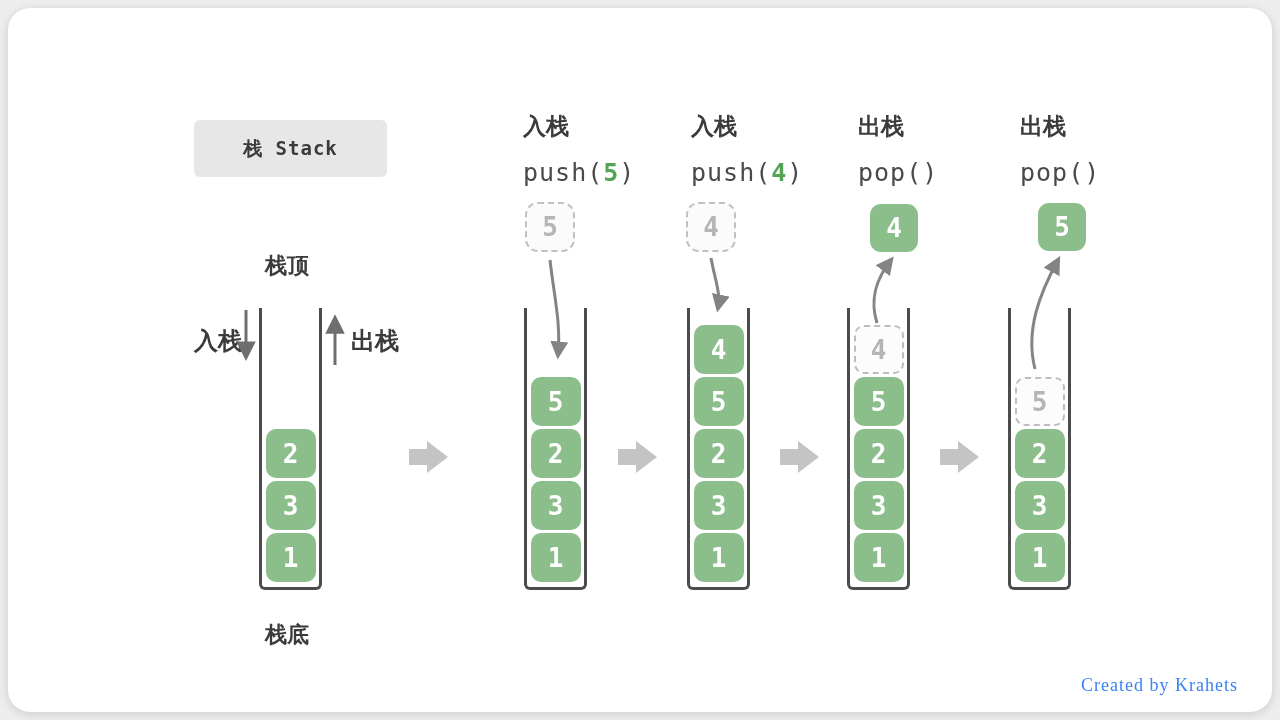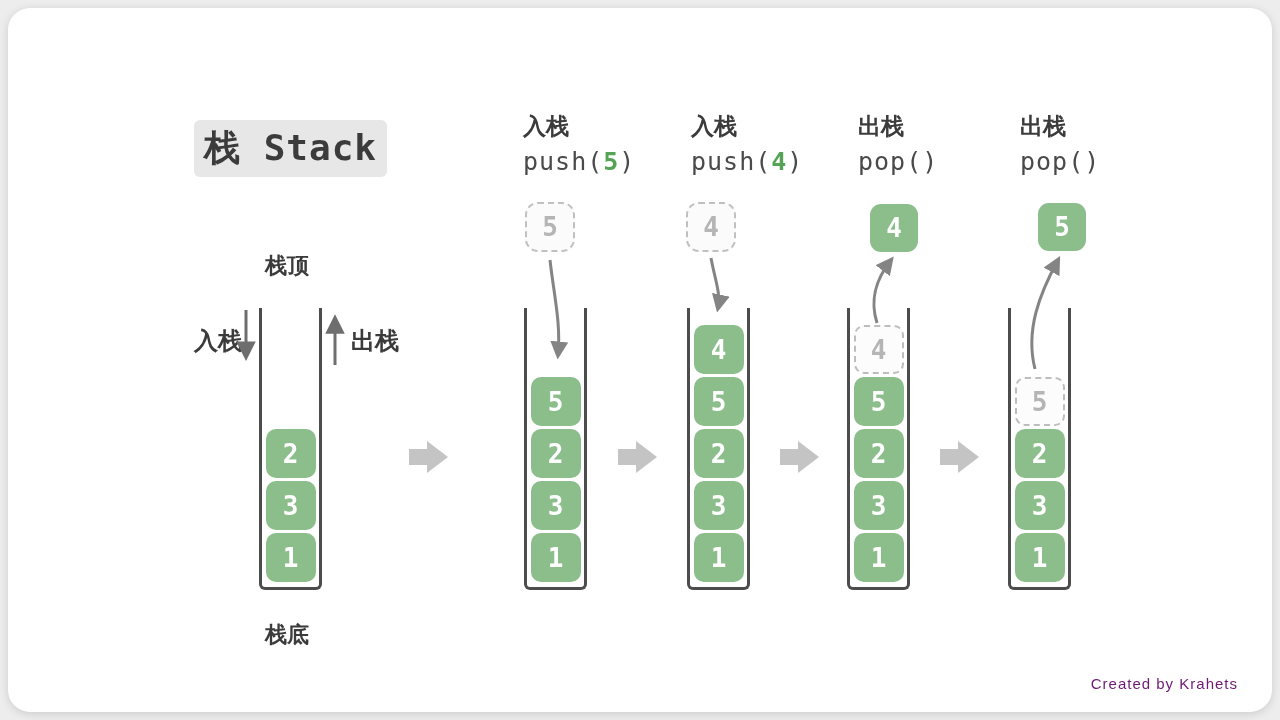--- a/index.html
+++ b/index.html
@@ -13,28 +13,28 @@
     background: #ffffff; border-radius: 22px;
     box-shadow: 0 2px 10px rgba(0,0,0,0.14);
   }
 
   
   .title-box {
     position: absolute; left: 186px; top: 112px; width: 193px; height: 57px;
     background: #e7e7e7; border-radius: 6px;
     display: flex; align-items: center; justify-content: center;
     font-family: "DejaVu Sans Mono", "Liberation Mono", monospace;
-    font-size: 36px; font-weight: bold; color: #3b3b3b; letter-spacing: 1px;
+    font-size: 19px; font-weight: bold; color: #3b3b3b; letter-spacing: 1px;
   }
 
   
   .op-header { position: absolute; top: 103px; }
   .op-name { font-size: 23px; font-weight: bold; color: #3b3b3b; }
   .op-code {
-    margin-top: 5px;
+    margin-top: 16px;
     font-family: "DejaVu Sans Mono", "Liberation Mono", monospace;
     font-size: 25px; color: #4a4a4a; letter-spacing: 1px;
   }
   .op-code .arg { color: #55a455; font-weight: bold; }
 
   
   .lbl { position: absolute; font-size: 22px; font-weight: bold; color: #3b3b3b; }
 
   
   .well {
@@ -67,22 +67,22 @@
   .float-box.dashed {
     width: 50px; height: 50px; background: #fbfbfb;
     border: 2px dashed #c0c0c0; color: #b5b5b5; border-radius: 13px;
   }
   .float-box.solid { width: 48px; height: 48px; background: #8cbe8c; color: #ffffff; }
 
   .overlay { position: absolute; left: 0; top: 0; width: 1280px; height: 720px; z-index: 4; pointer-events: none; }
 
   .watermark {
     position: absolute; right: 34px; top: 667px;
-    font-family: Liberation Sans, sans-serif;
-    font-size: 15px; color: #701a75; letter-spacing: 1px;
+    font-family: Liberation Serif, serif;
+    font-size: 18px; color: #3b82f6; letter-spacing: 1px;
   }
 </style>
 </head>
 <body>
 
 <div class="canvas">
   <div class="card">
 
     <div class="title-box">
       <span>栈 Stack</span>

